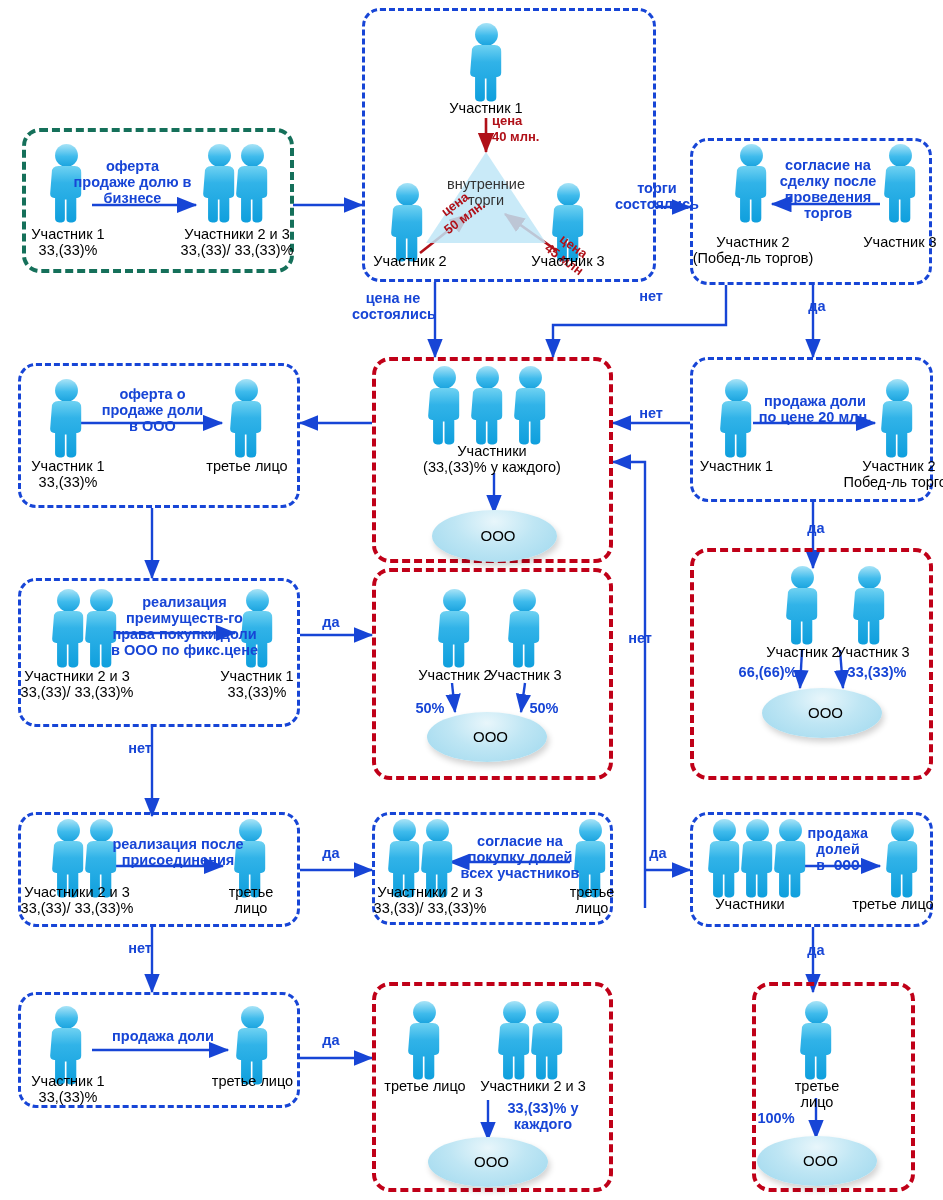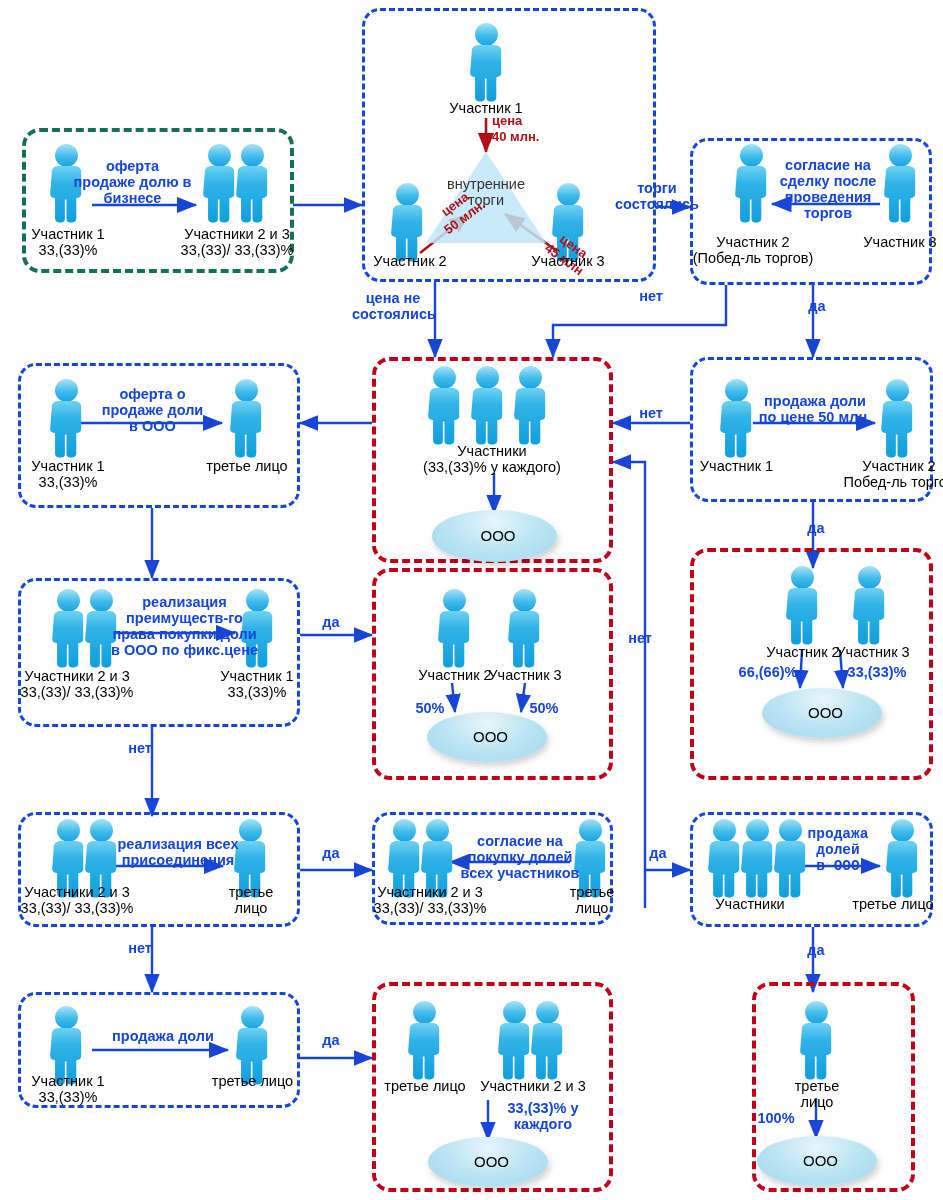--- a/index.html
+++ b/index.html
@@ -248,21 +248,21 @@
     <div>Участники</div>
     <div>(33,(33)% у каждого)</div>
   </div>
   <div class="ooo" style="left:432px;top:510px;width:125px;height:52px;">
     <div class="el"></div>
     <div class="t">ООО</div>
   </div>
 
   <div class="arrtxt" style="left:753px;top:393px;width:124px;">
     <div>продажа доли</div>
-    <div>по цене 50 млн.</div>
+    <div>по цене 20 млн.</div>
   </div>
   <div class="cap" style="left:684px;top:458px;width:105px;">Участник 1</div>
   <div class="cap" style="left:835px;top:458px;width:128px;">
     <div>Участник 2</div>
     <div>Побед-ль торгов</div>
   </div>
 
   <div class="arrtxt" style="left:97px;top:594px;width:175px;">
     <div>реализация</div>
     <div>преимуществ-го</div>
@@ -290,21 +290,21 @@
   <div class="cap" style="left:748px;top:644px;width:110px;">Участник 2</div>
   <div class="cap" style="left:818px;top:644px;width:110px;">Участник 3</div>
   <div class="arrtxt" style="left:737px;top:664px;width:62px;">66,(66)%</div>
   <div class="arrtxt" style="left:846px;top:664px;width:62px;">33,(33)%</div>
   <div class="ooo" style="left:762px;top:688px;width:120px;height:50px;">
     <div class="el"></div>
     <div class="t">ООО</div>
   </div>
 
   <div class="arrtxt" style="left:97px;top:836px;width:162px;">
-    <div>реализация всех</div>
+    <div>реализация после</div>
     <div>присоединения</div>
   </div>
   <div class="cap" style="left:4px;top:884px;width:146px;">
     <div>Участники 2 и 3</div>
     <div>33,(33)/ 33,(33)%</div>
   </div>
   <div class="cap" style="left:205px;top:884px;width:92px;">
     <div>третье</div>
     <div>лицо</div>
   </div>

